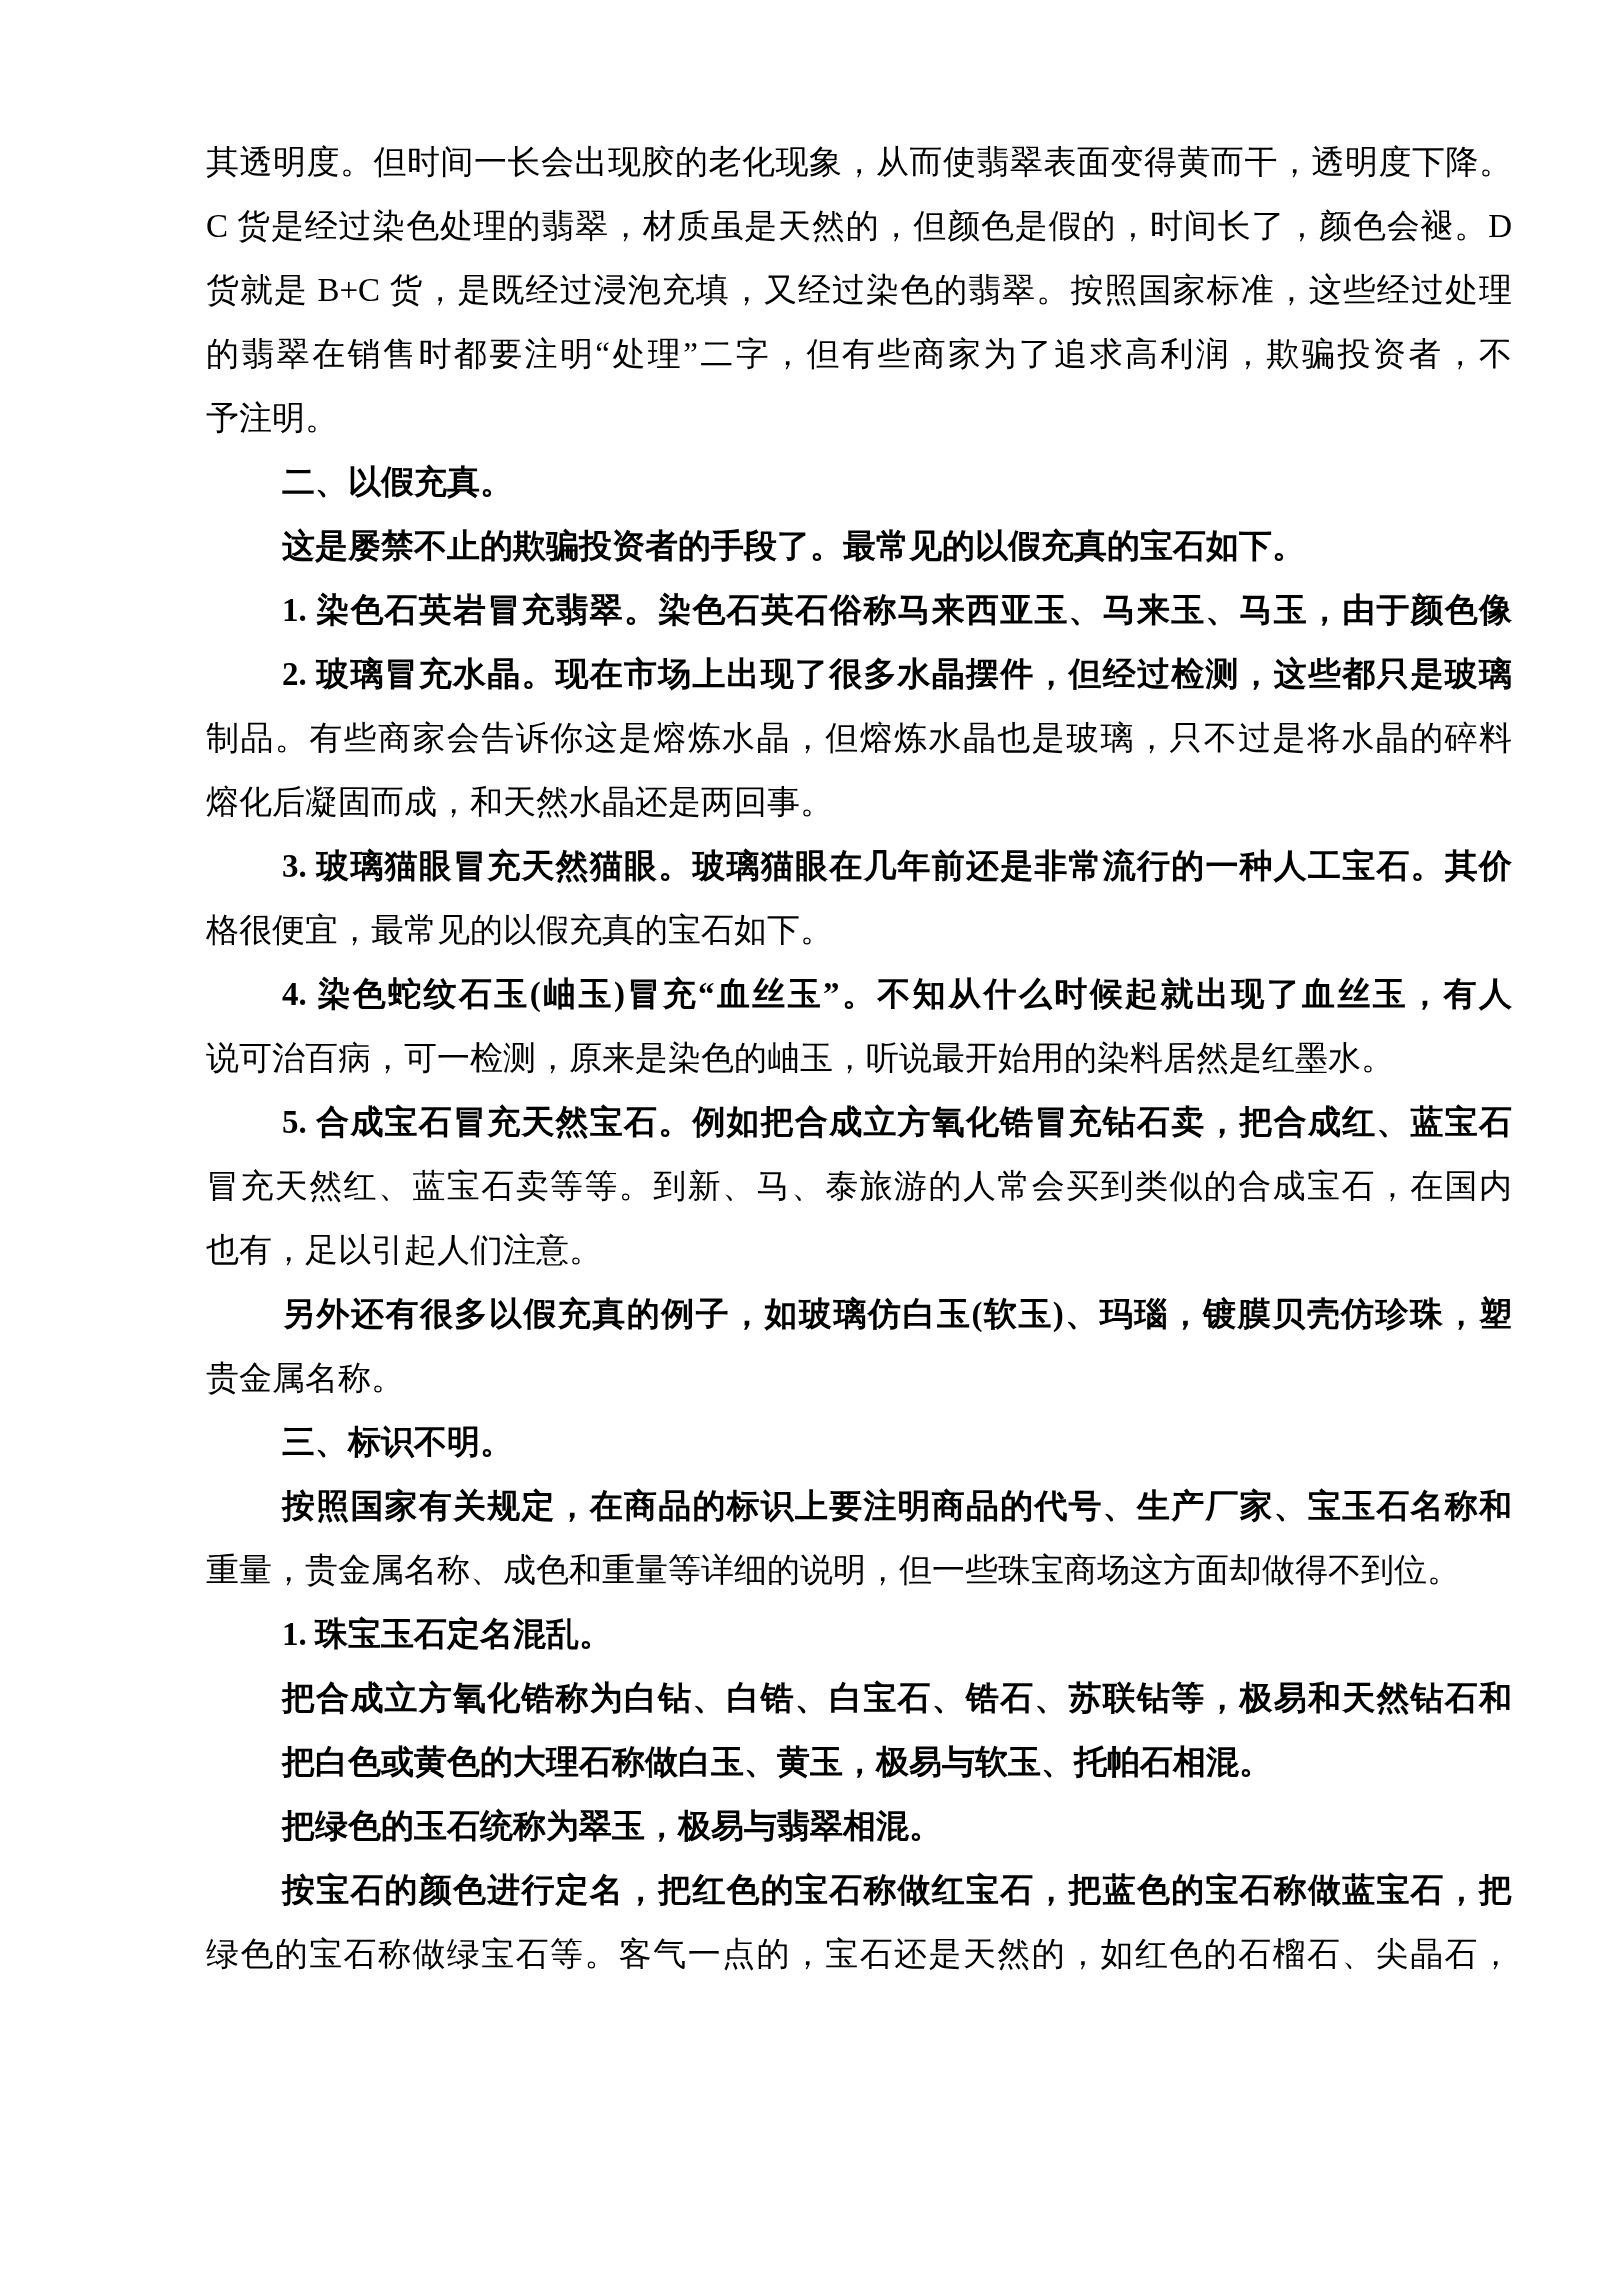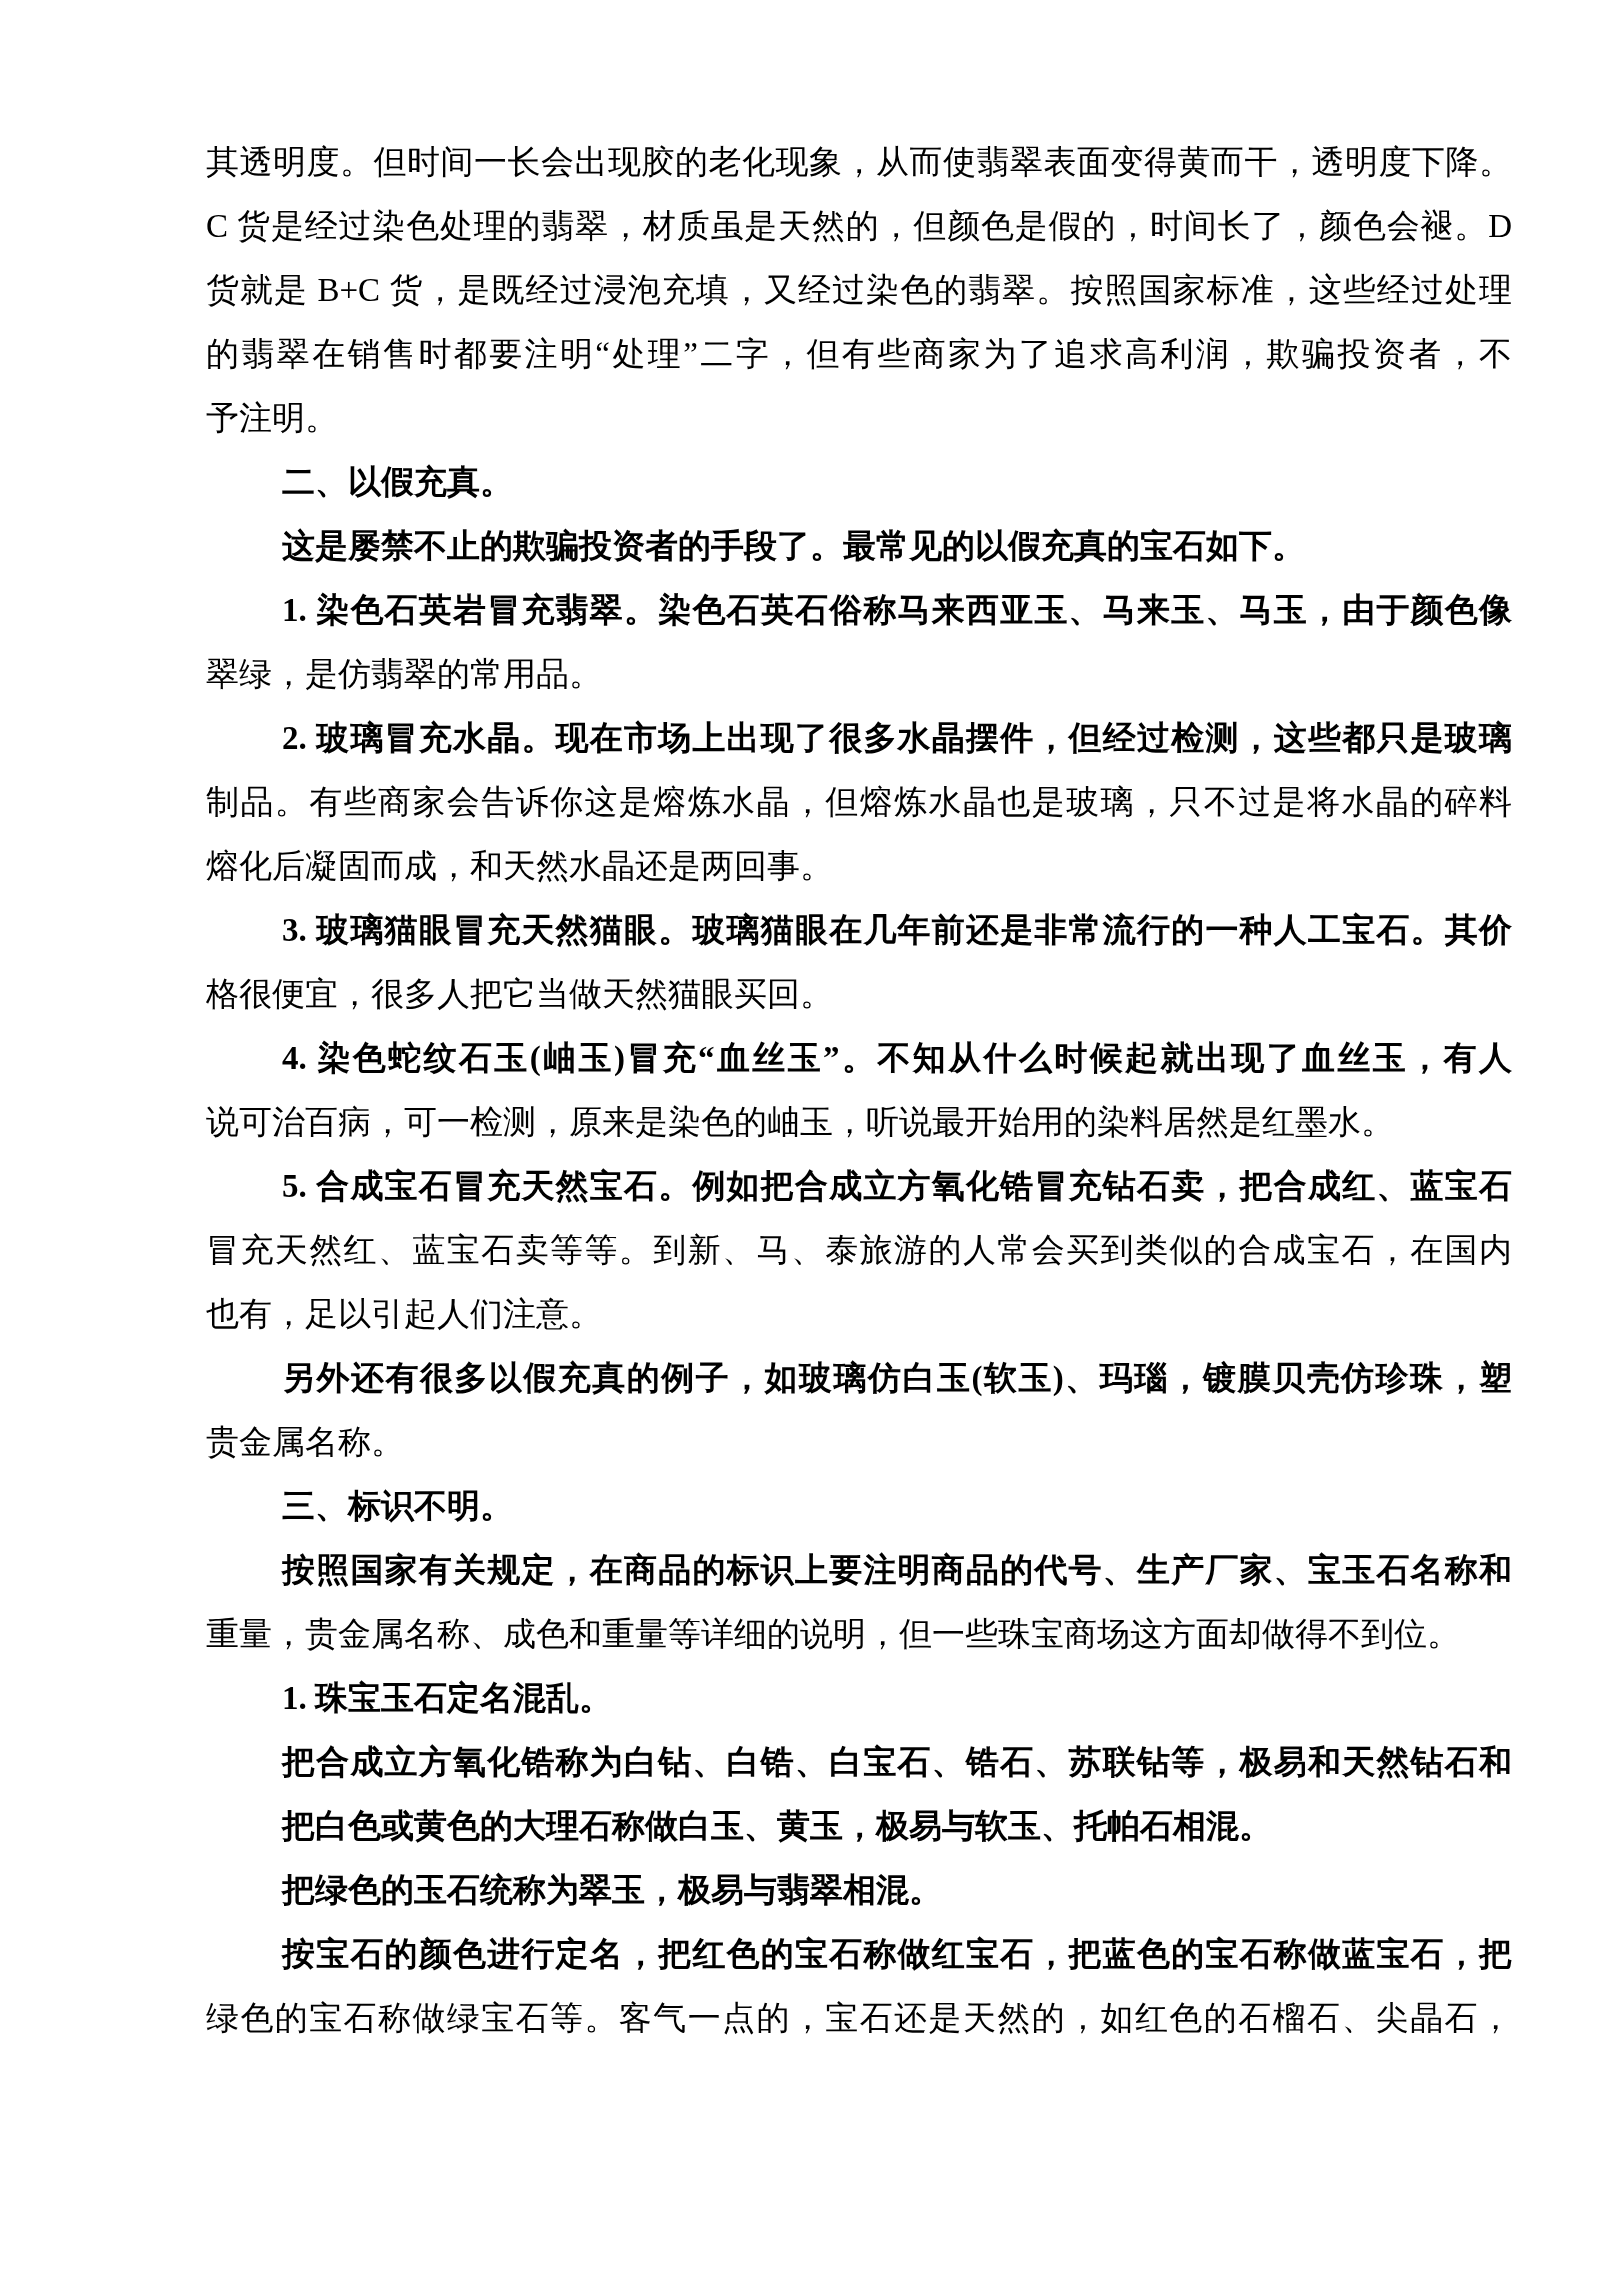--- a/index.html
+++ b/index.html
@@ -38,26 +38,25 @@
 <div class="page">
   <div class="text-block">
       <div class="line">其透明度。但时间一长会出现胶的老化现象，从而使翡翠表面变得黄而干，透明度下降。</div>
       <div class="line">C 货是经过染色处理的翡翠，材质虽是天然的，但颜色是假的，时间长了，颜色会褪。D</div>
       <div class="line">货就是 B+C 货，是既经过浸泡充填，又经过染色的翡翠。按照国家标准，这些经过处理</div>
       <div class="line">的翡翠在销售时都要注明“处理”二字，但有些商家为了追求高利润，欺骗投资者，不</div>
       <div class="line end">予注明。</div>
       <div class="line indent end">二、以假充真。</div>
       <div class="line indent end">这是屡禁不止的欺骗投资者的手段了。最常见的以假充真的宝石如下。</div>
       <div class="line indent">1. 染色石英岩冒充翡翠。染色石英石俗称马来西亚玉、马来玉、马玉，由于颜色像</div>
-      <div class="line end">翠绿，是仿翡翠的常用品。</div>
       <div class="line indent">2. 玻璃冒充水晶。现在市场上出现了很多水晶摆件，但经过检测，这些都只是玻璃</div>
       <div class="line">制品。有些商家会告诉你这是熔炼水晶，但熔炼水晶也是玻璃，只不过是将水晶的碎料</div>
       <div class="line end">熔化后凝固而成，和天然水晶还是两回事。</div>
       <div class="line indent">3. 玻璃猫眼冒充天然猫眼。玻璃猫眼在几年前还是非常流行的一种人工宝石。其价</div>
-      <div class="line end">格很便宜，很多人把它当做天然猫眼买回。</div>
+      <div class="line end">格很便宜，最常见的以假充真的宝石如下。</div>
       <div class="line indent">4. 染色蛇纹石玉(岫玉)冒充“血丝玉”。不知从什么时候起就出现了血丝玉，有人</div>
       <div class="line end">说可治百病，可一检测，原来是染色的岫玉，听说最开始用的染料居然是红墨水。</div>
       <div class="line indent">5. 合成宝石冒充天然宝石。例如把合成立方氧化锆冒充钻石卖，把合成红、蓝宝石</div>
       <div class="line">冒充天然红、蓝宝石卖等等。到新、马、泰旅游的人常会买到类似的合成宝石，在国内</div>
       <div class="line end">也有，足以引起人们注意。</div>
       <div class="line indent">另外还有很多以假充真的例子，如玻璃仿白玉(软玉)、玛瑙，镀膜贝壳仿珍珠，塑</div>
       <div class="line end">贵金属名称。</div>
       <div class="line indent end">三、标识不明。</div>
       <div class="line indent">按照国家有关规定，在商品的标识上要注明商品的代号、生产厂家、宝玉石名称和</div>
       <div class="line end">重量，贵金属名称、成色和重量等详细的说明，但一些珠宝商场这方面却做得不到位。</div>

